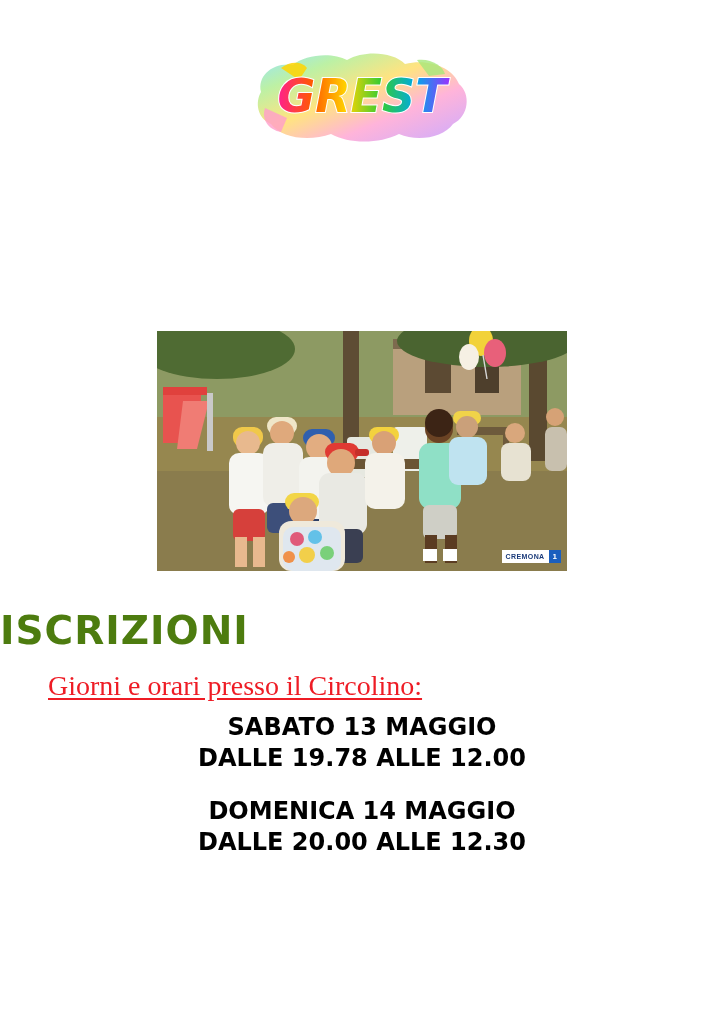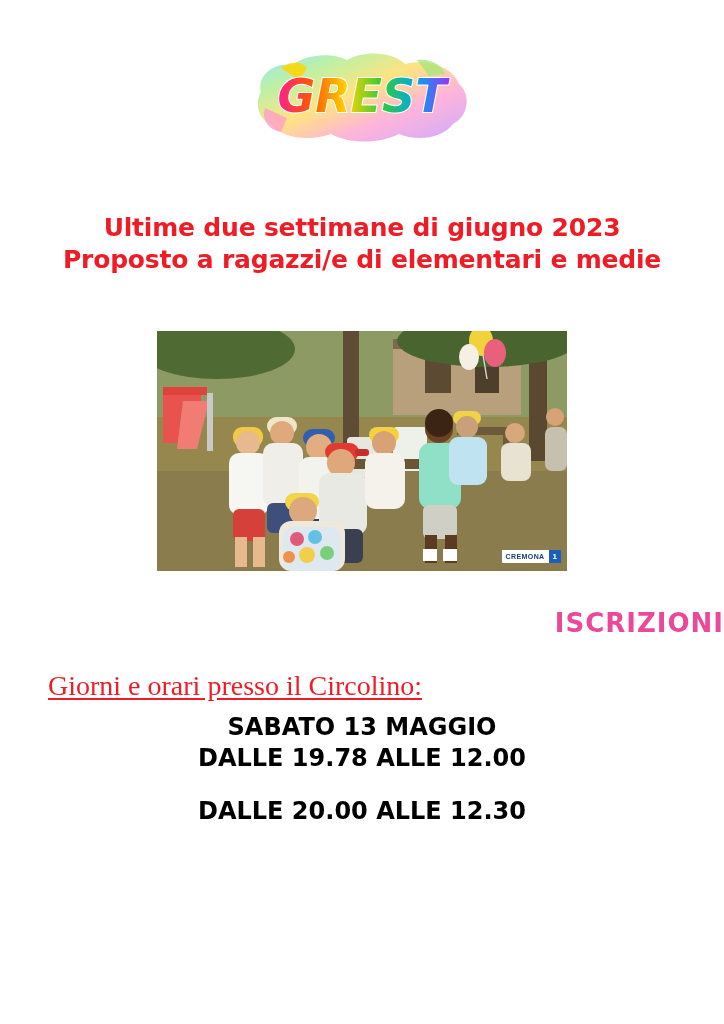--- a/index.html
+++ b/index.html
@@ -115,26 +115,26 @@
     display: flex;
     align-items: center;
   }
 
   
   .iscrizioni {
     position: absolute;
     top: 608px;
     left: 0;
     width: 724px;
-    text-align: right;
-    font-family: "DejaVu Sans", sans-serif;
-    font-weight: bold;
-    font-size: 26px;
+    text-align: left;
+    font-family: "DejaVu Sans", sans-serif;
+    font-weight: bold;
+    font-size: 39px;
     letter-spacing: 1px;
-    color: #ec4899;
+    color: #4d7c0f;
   }
 
   
   .giorni {
     position: absolute;
     top: 670px;
     left: 48px;
     font-family: "Liberation Serif", serif;
     font-size: 28px;
     color: #ee1c25;
@@ -208,24 +208,20 @@
         <path d="M34,22 C44,14 56,16 60,22 L52,34 Z" fill="#ffd400" opacity="0.85"></path>
         <path d="M170,14 C184,12 196,20 198,28 L182,30 Z" fill="#a6e77a" opacity="0.8"></path>
         <path d="M18,62 C14,74 22,84 34,86 L40,72 Z" fill="#ff9ecb" opacity="0.8"></path>
 
         <text x="115" y="66" text-anchor="middle" font-family="DejaVu Sans, sans-serif" font-size="46" font-weight="bold" font-style="italic" fill="url(#letters)" stroke="#ffffff" stroke-width="2" paint-order="stroke">GREST</text>
       </svg>
       <div class="logo-text">GREST</div>
     </div>
   </div>
 
-  <div class="headline">
-    <div>Ultime due settimane di giugno 2023</div>
-    <div>Proposto a ragazzi/e di elementari e medie</div>
-  </div>
 
   <div class="photo">
     <svg width="410" height="240" viewBox="0 0 410 240">
 
       <rect x="0" y="0" width="410" height="240" fill="#7d8f5c"></rect>
       <rect x="0" y="0" width="410" height="92" fill="#8d9a63"></rect>
       <rect x="0" y="86" width="410" height="60" fill="#96874f"></rect>
       <rect x="0" y="140" width="410" height="100" fill="#8a7c4d"></rect>
 
       <rect x="236" y="8" width="128" height="76" fill="#b9a07d"></rect>
@@ -354,18 +350,19 @@
   <div class="iscrizioni">ISCRIZIONI</div>
 
   <div class="giorni">Giorni e orari presso il Circolino:</div>
 
   <div class="dates">
     <div class="group">
       <div>SABATO 13 MAGGIO</div>
       <div>DALLE 19.78 ALLE 12.00</div>
     </div>
     <div class="group">
+      <div>DOMENICA 14 MAGGIO</div>
       <div>DALLE 20.00 ALLE 12.30</div>
     </div>
   </div>
 
 
 </div>
 
 </body></html>

